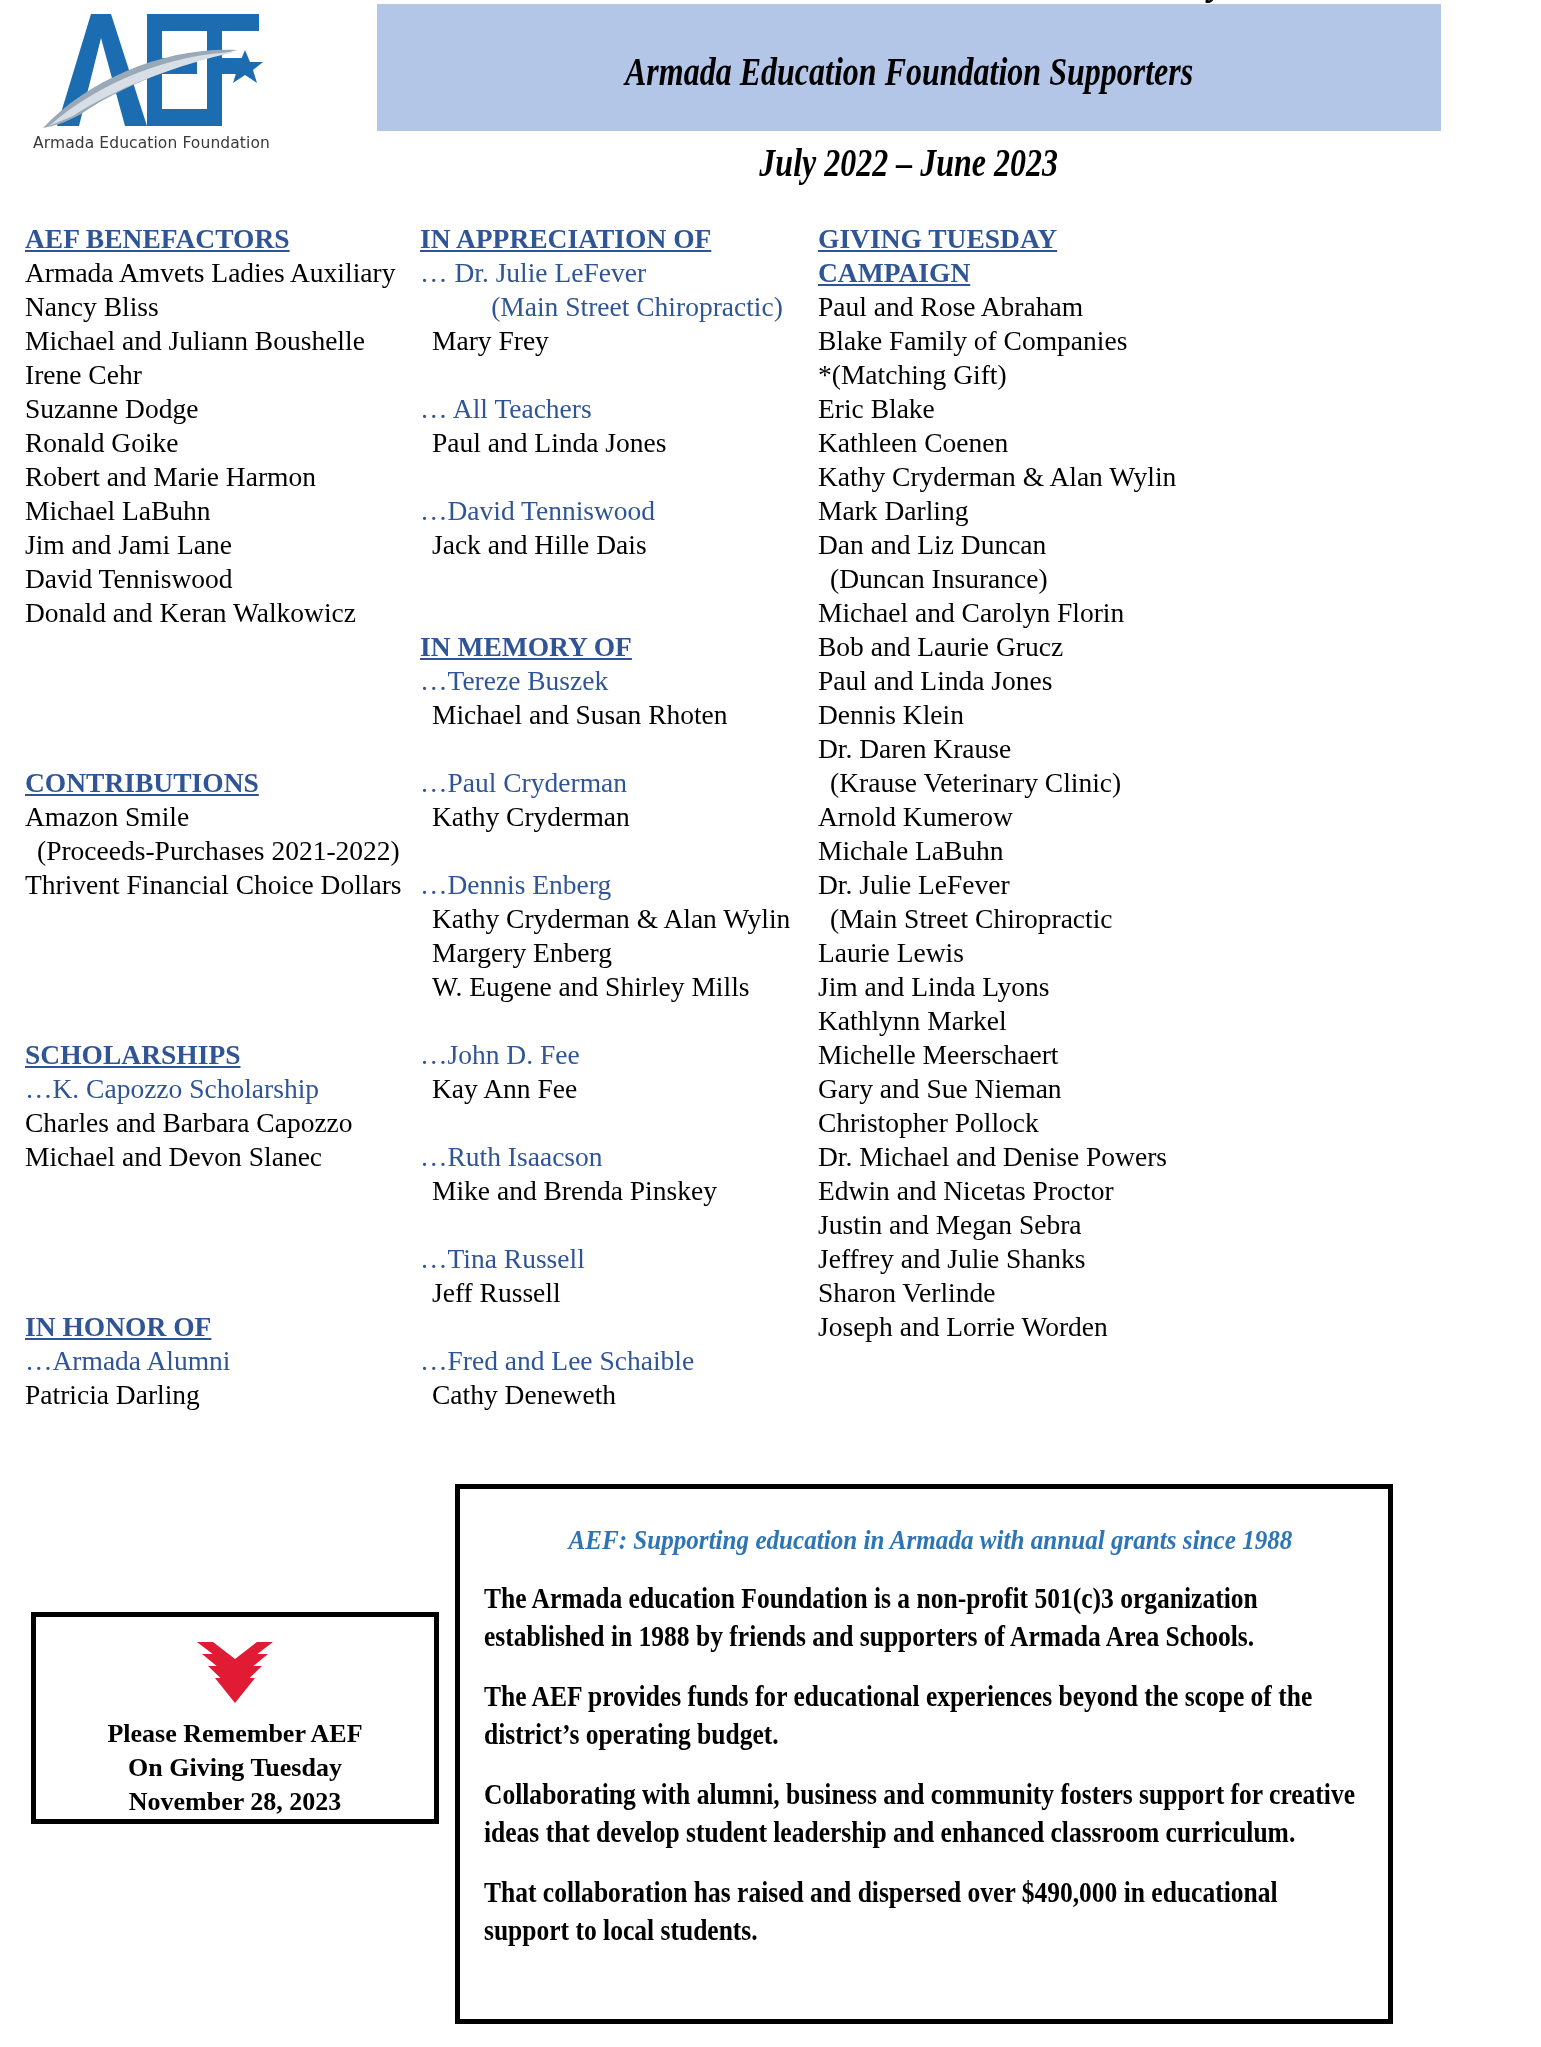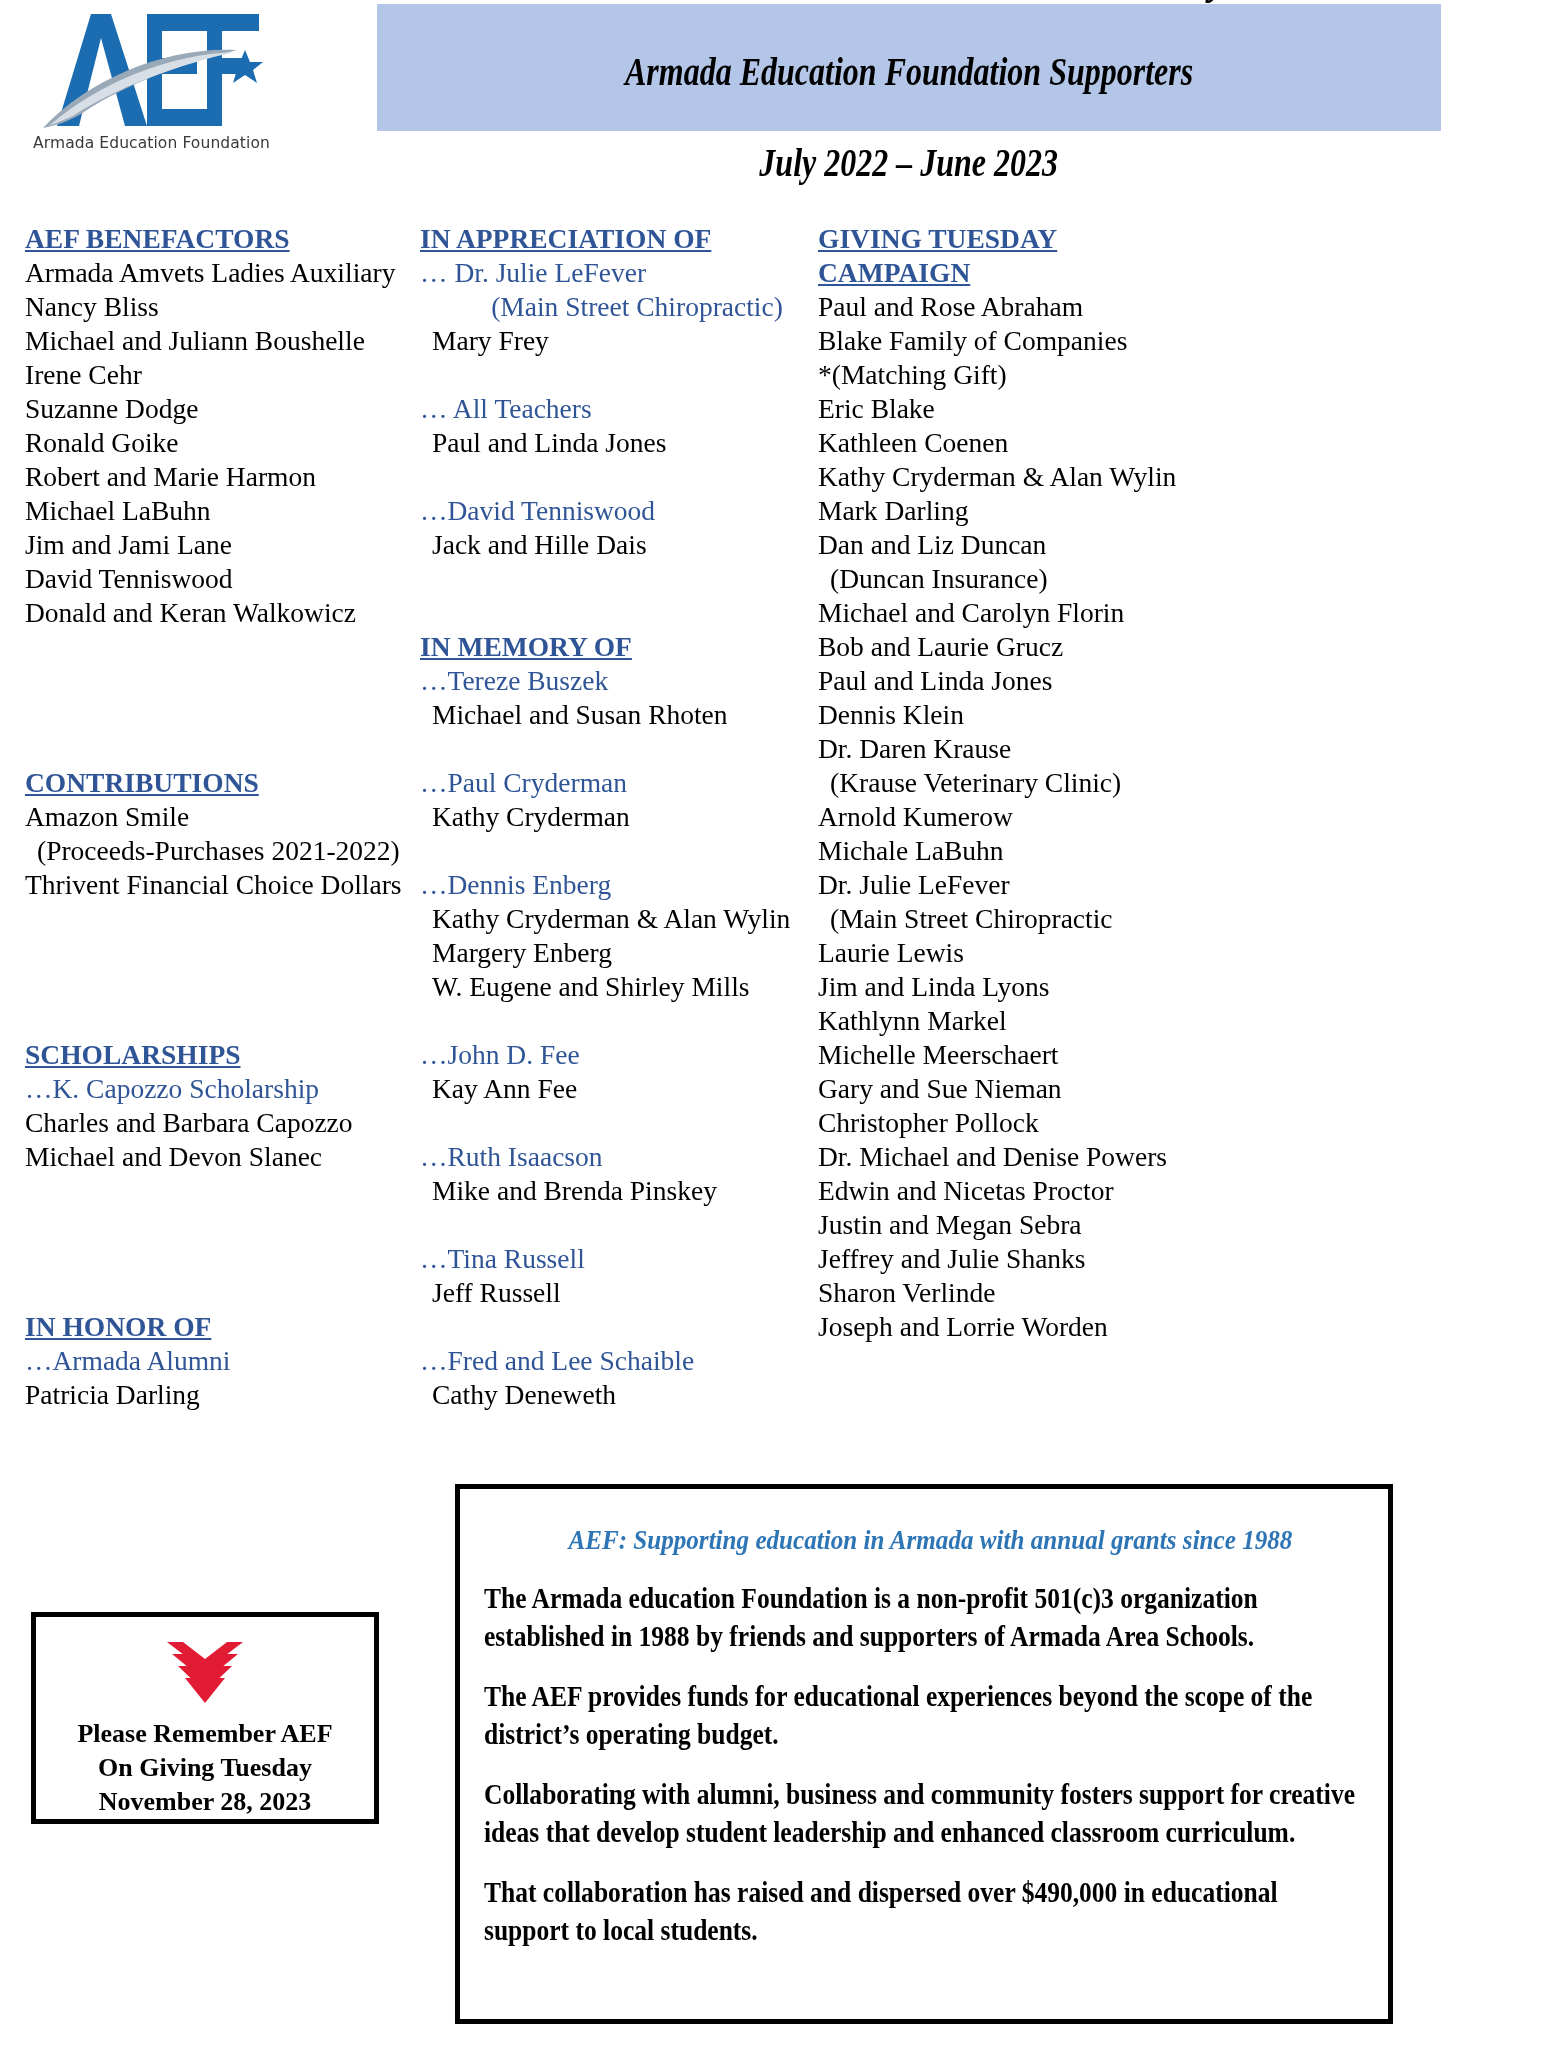--- a/index.html
+++ b/index.html
@@ -102,21 +102,21 @@
   .ind2 { padding-left: 42px; text-align: center; }
   .gap-s { height: 34px; }
   .gap-m { height: 68px; }
   .gap-xl { height: 136px; }
 
   
   .reminder-box {
     position: absolute;
     left: 31px;
     top: 1612px;
-    width: 348px;
+    width: 408px;
     height: 212px;
     border: 5px solid #000000;
     background: #ffffff;
     box-sizing: border-box;
     display: flex;
     flex-direction: column;
     align-items: center;
     justify-content: flex-start;
     padding-top: 22px;
   }

